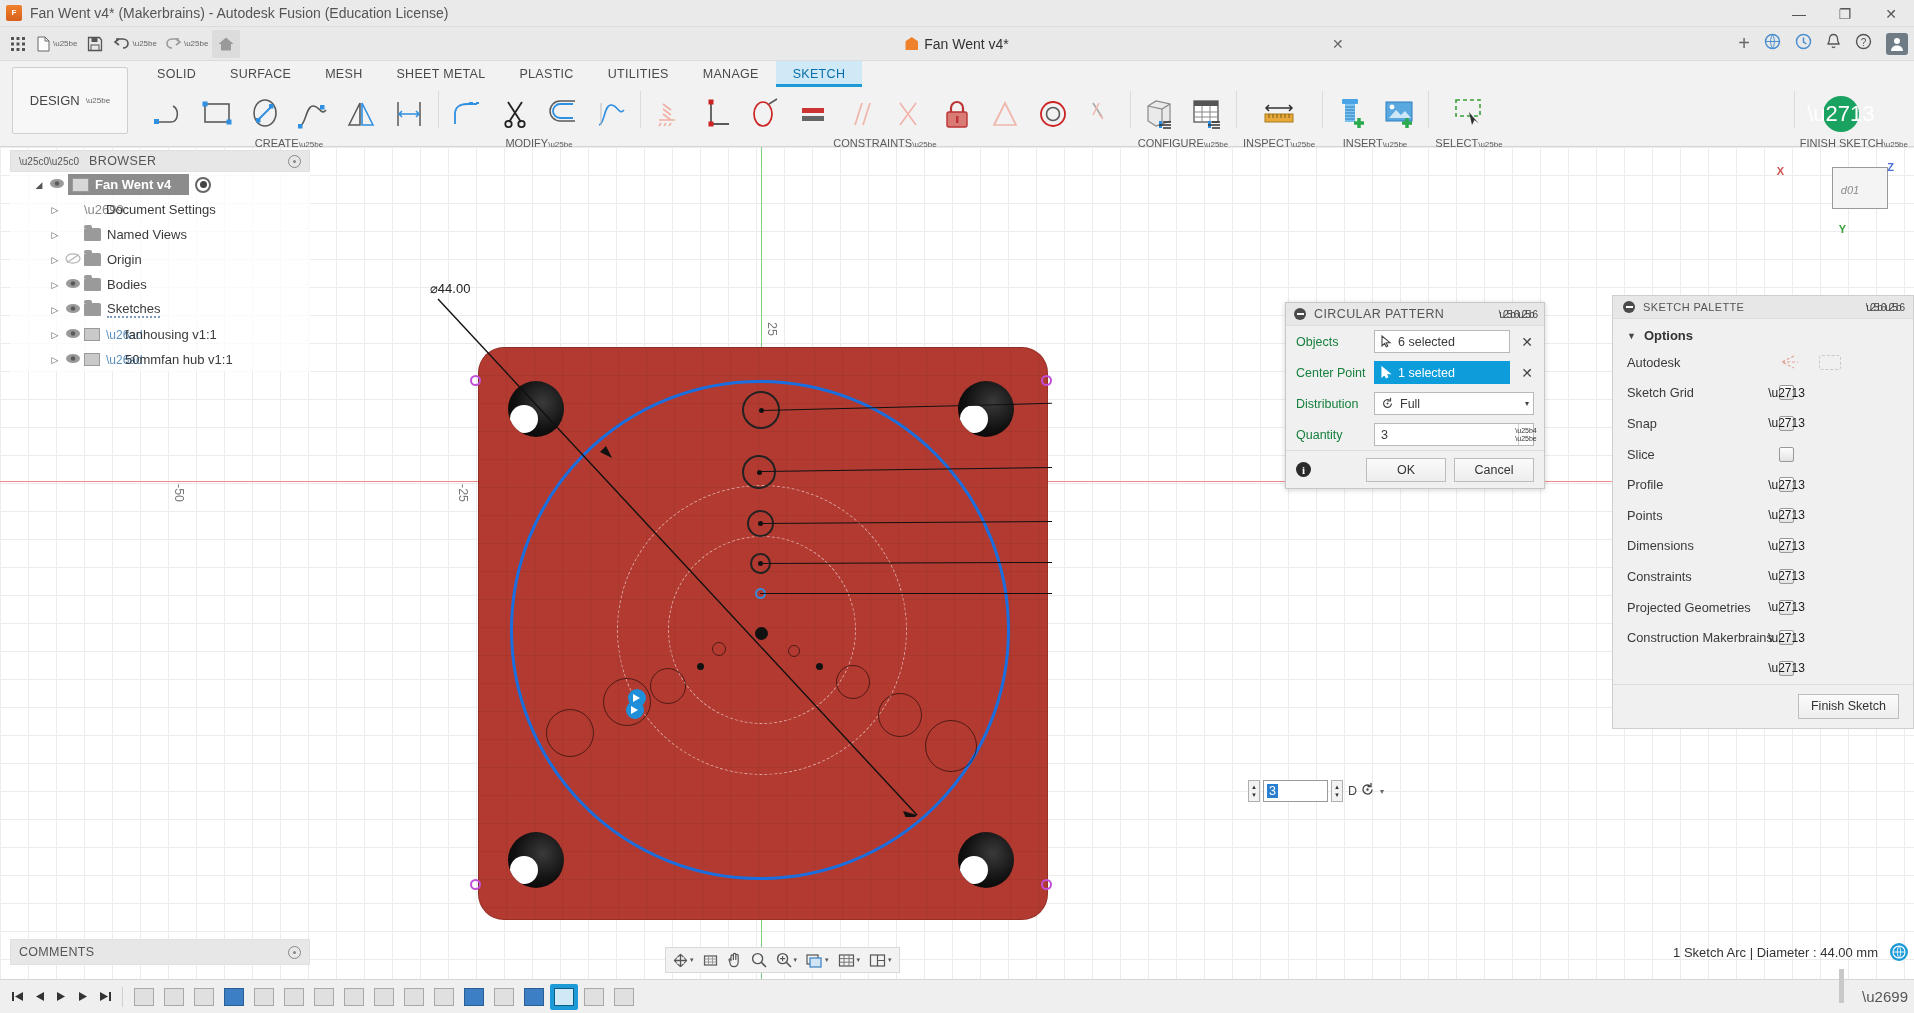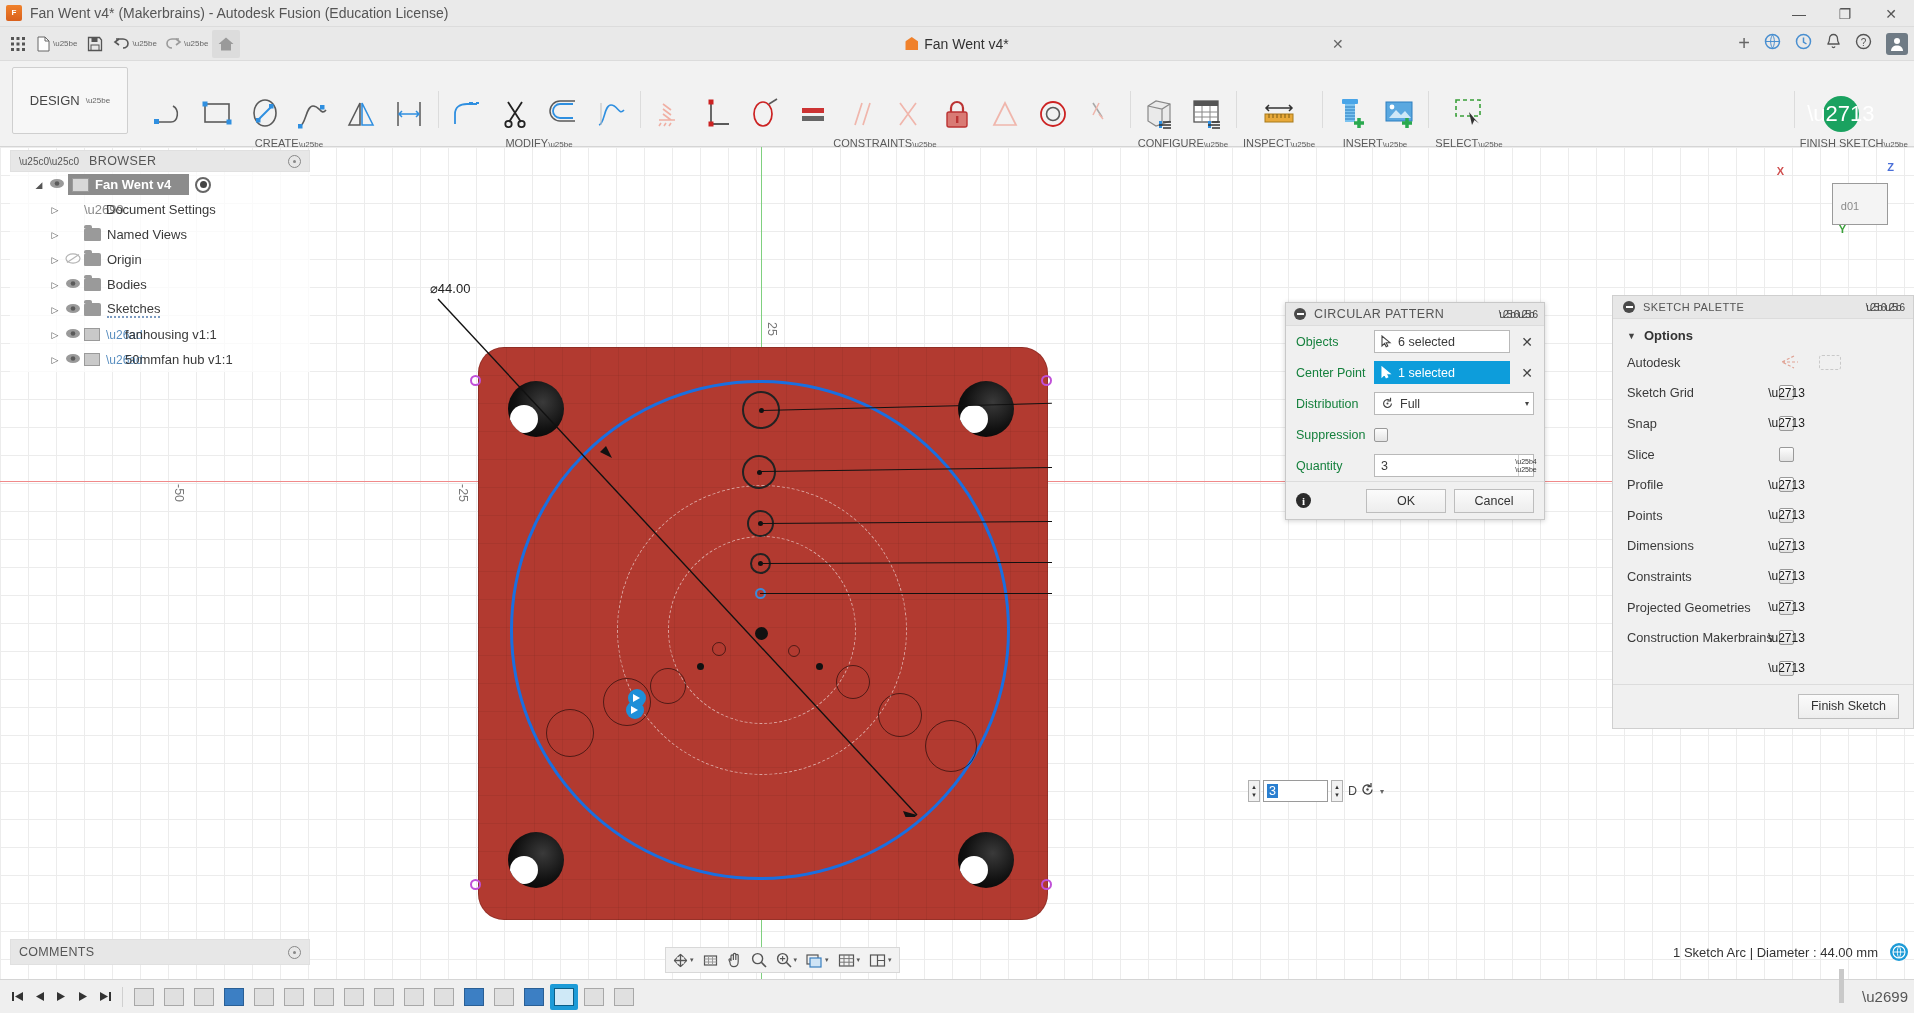--- a/index.html
+++ b/index.html
@@ -113,21 +113,21 @@
   .magenta { position:absolute; width:11px; height:11px; border-radius:50%;
              border:2px solid #c050d8; }
   #diagline { position:absolute; left:430px; top:150px; width:510px; height:520px; }
   #dimlabel { position:absolute; left:430px; top:134px; font-size:13px; color:#222; }
   .axnum { position:absolute; font-size:12.5px; color:#777; }
   #origindot { position:absolute; left:755px; top:480px; width:13px; height:13px;
                border-radius:50%; background:#111; }
   #marker { position:absolute; left:624px; top:541px; width:28px; height:34px; }
 
   
-  #viewcube { position:absolute; right:46px; top:36px; width:36px; height:46px; }
+  #viewcube { position:absolute; right:46px; top:20px; width:36px; height:46px;font-style:italic; }
   #viewcube .cube { width:56px; height:42px; border:1px solid #9a9a9a; background:#f4f4f4; }
   #viewcube .lbl { position:absolute; left:50%; top:50%; transform:translate(-50%,-50%);
                    font-size:11px; color:#8a8a8a; }
   .axL { position:absolute; font-size:11px; font-weight:bold; }
 
   
   #browser { position:absolute; left:10px; top:150px; width:300px;
              background:rgba(255,255,255,.72); }
   #bhead { height:22px; background:#e7e7e7; display:flex; align-items:center;
            padding:0 8px; gap:10px; border:1px solid #e0e0e0; }
@@ -379,20 +379,30 @@
     </span>
   </div>
 </div>
 
 <div id="ribbon">
   <div id="designbox">
     <span>DESIGN</span>
     <span class="caret" style="margin-left:6px">\u25be</span>
   </div>
 
+  <div id="tabsrow">
+    <div class="rtab">SOLID</div>
+    <div class="rtab">SURFACE</div>
+    <div class="rtab">MESH</div>
+    <div class="rtab">SHEET METAL</div>
+    <div class="rtab">PLASTIC</div>
+    <div class="rtab">UTILITIES</div>
+    <div class="rtab">MANAGE</div>
+    <div class="rtab sel">SKETCH</div>
+  </div>
 
   <div id="panels">
 
     <div class="pgroup">
       <div class="picons">
         <div class="bigbtn">
           <svg width="40" height="40" viewBox="0 0 40 40">
               <path d="M8 28h14c7 0 9-12 2-16" fill="none" stroke="#5a5a5a" stroke-width="1.6"></path>
               <rect x="5" y="25" width="5" height="5" fill="#2f8fe0"></rect>
             </svg>
@@ -945,24 +955,20 @@
       <svg width="13" height="13" viewBox="0 0 15 15">
           <path d="M12 7.5a4.5 4.5 0 1 1-2-3.7" fill="none" stroke="#444" stroke-width="1.3"></path>
           <path d="M11 1v3.6H7.4" fill="none" stroke="#444" stroke-width="1.3"></path>
           <circle cx="7.5" cy="7.5" r="1.2" fill="#444"></circle>
         </svg>
       <span>Full</span>
       <span class="arr">▾</span>
     </span>
   </div>
 
-  <div class="drow">
-    <span class="dlabel">Suppression</span>
-    <span class="chk"></span>
-  </div>
 
   <div class="drow">
     <span class="dlabel">Quantity</span>
     <span class="spin">
       <span>3</span>
       <span class="arrows">
           <span>\u25b4</span>
           <span>\u25be</span>
         </span>
     </span>

